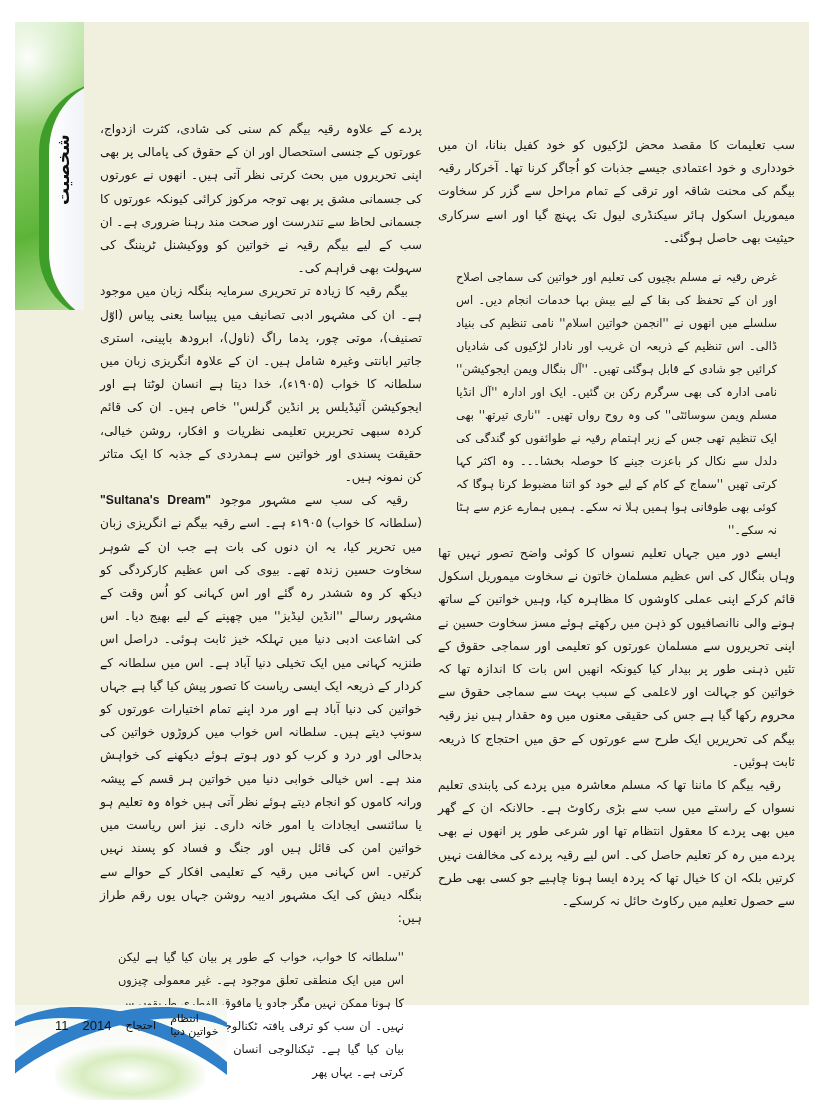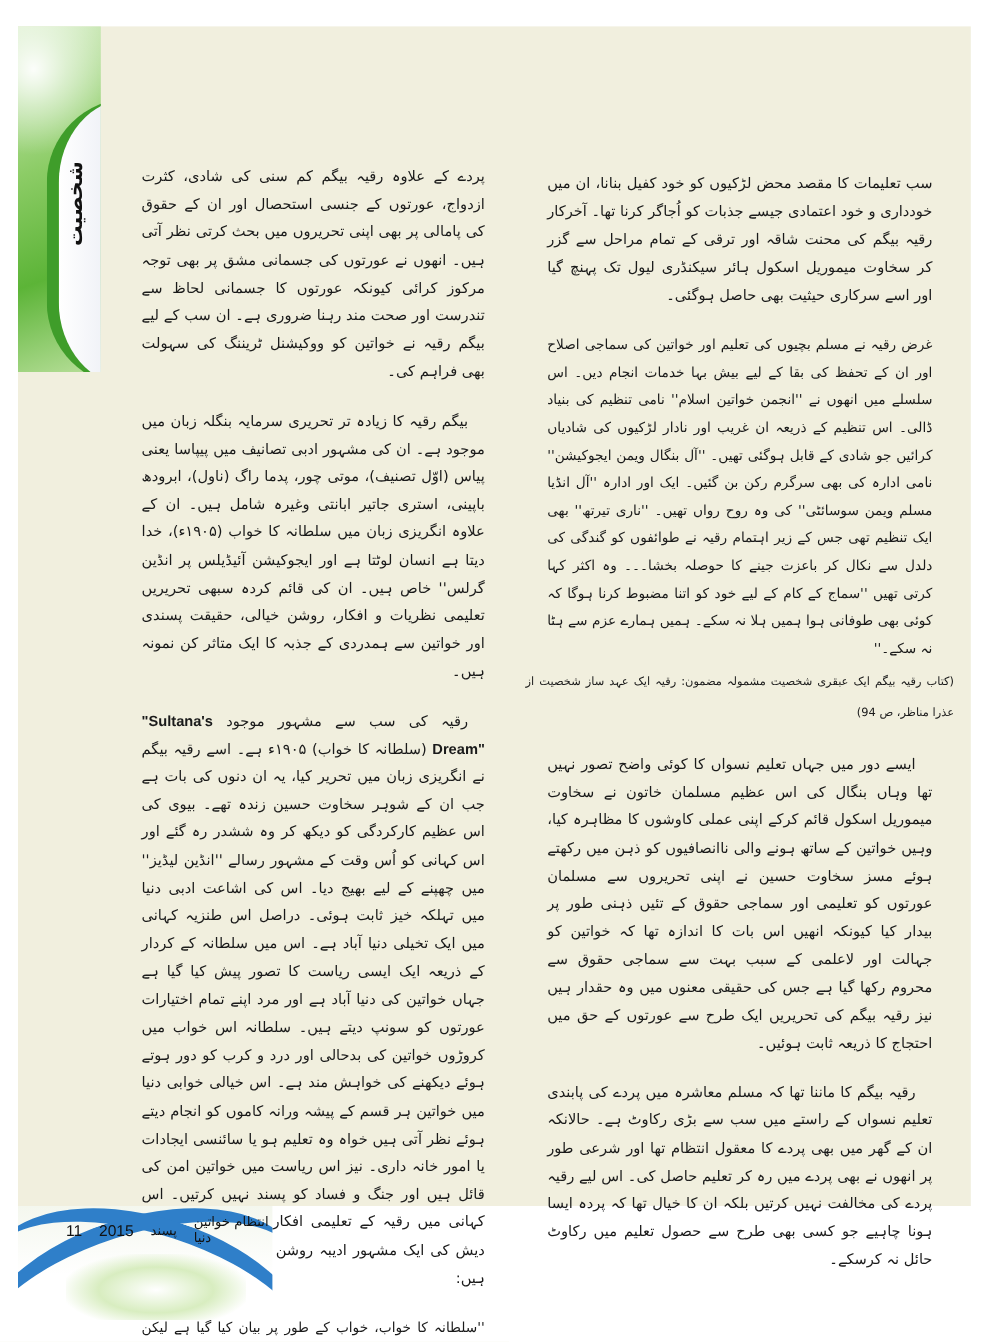--- a/index.html
+++ b/index.html
@@ -28,26 +28,26 @@
     position: absolute; left: 52px; top: 125px; width: 22px; height: 90px;
     writing-mode: vertical-rl; transform: rotate(180deg);
     font-family: "DejaVu Sans", sans-serif; font-weight: bold; font-size: 17px; color: #111;
     display: flex; align-items: center; justify-content: center; letter-spacing: 1px;
   }
 
   .column {
     position: absolute; direction: rtl; text-align: justify;
     font-family: "DejaVu Sans", sans-serif; font-size: 12.2px; line-height: 23.2px; color: #1a1a1a;
   }
-  .col-right { left: 438px; top: 124px; width: 357px; }
+  .col-right { left: 438px; top: 134px; width: 357px; }
   .col-left  { left: 100px; top: 118px; width: 322px; }
 
-  .column p { margin: 18px; text-indent: 14px; }
+  .column p { margin: 0; text-indent: 14px; }
   .column p.no-indent { text-indent: 0; }
-  .column .quote { margin: 0 18px 0 18px; font-size: 11.4px; line-height: 23px; }
+  .column .quote { margin: 16px 18px 0 18px; font-size: 11.4px; line-height: 23px; }
   .column .citation { margin: 4px 0 0 0; font-size: 9.5px; line-height: 26px; }
   .column .eng { font-family: "Liberation Sans", sans-serif; font-weight: bold; direction: ltr; unicode-bidi: embed; }
 
   .footer-art {
     position: absolute; left: 15px; top: 1005px; width: 212px; height: 95px; overflow: hidden;
     background: linear-gradient(180deg, #f4f7ee 0%, #ffffff 60%);
   }
   .footer-art .arc1 {
     position: absolute; left: -40px; top: 10px; width: 280px; height: 140px;
     border-top: 14px solid #2f7fc9; border-radius: 50%; transform: rotate(-18deg);
@@ -75,21 +75,20 @@
 
 <div class="left-strip">
   <div class="rays"></div>
   <div class="swoosh"></div>
 </div>
 <div class="vertical-title">شخصیت</div>
 
 <div class="column col-right">
   <p class="no-indent">سب تعلیمات کا مقصد محض لڑکیوں کو خود کفیل بنانا، ان میں خودداری و خود اعتمادی جیسے جذبات کو اُجاگر کرنا تھا۔ آخرکار رقیہ بیگم کی محنت شاقہ اور ترقی کے تمام مراحل سے گزر کر سخاوت میموریل اسکول ہائر سیکنڈری لیول تک پہنچ گیا اور اسے سرکاری حیثیت بھی حاصل ہوگئی۔</p>
   <div class="quote">غرض رقیہ نے مسلم بچیوں کی تعلیم اور خواتین کی سماجی اصلاح اور ان کے تحفظ کی بقا کے لیے بیش بہا خدمات انجام دیں۔ اس سلسلے میں انھوں نے ''انجمن خواتین اسلام'' نامی تنظیم کی بنیاد ڈالی۔ اس تنظیم کے ذریعہ ان غریب اور نادار لڑکیوں کی شادیاں کرائیں جو شادی کے قابل ہوگئی تھیں۔ ''آل بنگال ویمن ایجوکیشن'' نامی ادارہ کی بھی سرگرم رکن بن گئیں۔ ایک اور ادارہ ''آل انڈیا مسلم ویمن سوسائٹی'' کی وہ روح رواں تھیں۔ ''ناری تیرتھ'' بھی ایک تنظیم تھی جس کے زیر اہتمام رقیہ نے طوائفوں کو گندگی کی دلدل سے نکال کر باعزت جینے کا حوصلہ بخشا۔۔۔ وہ اکثر کہا کرتی تھیں ''سماج کے کام کے لیے خود کو اتنا مضبوط کرنا ہوگا کہ کوئی بھی طوفانی ہوا ہمیں ہلا نہ سکے۔ ہمیں ہمارے عزم سے ہٹا نہ سکے۔''</div>
-  <div class="citation">(کتاب رقیہ بیگم ایک عبقری شخصیت مشمولہ مضمون: رقیہ ایک عہد ساز شخصیت از عذرا مناظر، ص 94)</div>
   <p>ایسے دور میں جہاں تعلیم نسواں کا کوئی واضح تصور نہیں تھا وہاں بنگال کی اس عظیم مسلمان خاتون نے سخاوت میموریل اسکول قائم کرکے اپنی عملی کاوشوں کا مظاہرہ کیا، وہیں خواتین کے ساتھ ہونے والی ناانصافیوں کو ذہن میں رکھتے ہوئے مسز سخاوت حسین نے اپنی تحریروں سے مسلمان عورتوں کو تعلیمی اور سماجی حقوق کے تئیں ذہنی طور پر بیدار کیا کیونکہ انھیں اس بات کا اندازہ تھا کہ خواتین کو جہالت اور لاعلمی کے سبب بہت سے سماجی حقوق سے محروم رکھا گیا ہے جس کی حقیقی معنوں میں وہ حقدار ہیں نیز رقیہ بیگم کی تحریریں ایک طرح سے عورتوں کے حق میں احتجاج کا ذریعہ ثابت ہوئیں۔</p>
   <p>رقیہ بیگم کا ماننا تھا کہ مسلم معاشرہ میں پردے کی پابندی تعلیم نسواں کے راستے میں سب سے بڑی رکاوٹ ہے۔ حالانکہ ان کے گھر میں بھی پردے کا معقول انتظام تھا اور شرعی طور پر انھوں نے بھی پردے میں رہ کر تعلیم حاصل کی۔ اس لیے رقیہ پردے کی مخالفت نہیں کرتیں بلکہ ان کا خیال تھا کہ پردہ ایسا ہونا چاہیے جو کسی بھی طرح سے حصول تعلیم میں رکاوٹ حائل نہ کرسکے۔</p>
 </div>
 
 <div class="column col-left">
   <p class="no-indent">پردے کے علاوہ رقیہ بیگم کم سنی کی شادی، کثرت ازدواج، عورتوں کے جنسی استحصال اور ان کے حقوق کی پامالی پر بھی اپنی تحریروں میں بحث کرتی نظر آتی ہیں۔ انھوں نے عورتوں کی جسمانی مشق پر بھی توجہ مرکوز کرائی کیونکہ عورتوں کا جسمانی لحاظ سے تندرست اور صحت مند رہنا ضروری ہے۔ ان سب کے لیے بیگم رقیہ نے خواتین کو ووکیشنل ٹریننگ کی سہولت بھی فراہم کی۔</p>
   <p>بیگم رقیہ کا زیادہ تر تحریری سرمایہ بنگلہ زبان میں موجود ہے۔ ان کی مشہور ادبی تصانیف میں پیپاسا یعنی پیاس (اوّل تصنیف)، موتی چور، پدما راگ (ناول)، ابرودھ باپینی، استری جاتیر ابانتی وغیرہ شامل ہیں۔ ان کے علاوہ انگریزی زبان میں سلطانہ کا خواب (۱۹۰۵ء)، خدا دیتا ہے انسان لوٹتا ہے اور ایجوکیشن آئیڈیلس پر انڈین گرلس'' خاص ہیں۔ ان کی قائم کردہ سبھی تحریریں تعلیمی نظریات و افکار، روشن خیالی، حقیقت پسندی اور خواتین سے ہمدردی کے جذبہ کا ایک متاثر کن نمونہ ہیں۔</p>
   <p>
     <span>رقیہ کی سب سے مشہور موجود</span>
     <span class="eng">"Sultana's Dream"</span>
@@ -98,16 +97,16 @@
   <div class="quote">''سلطانہ کا خواب، خواب کے طور پر بیان کیا گیا ہے لیکن اس میں ایک منطقی تعلق موجود ہے۔ غیر معمولی چیزوں کا ہونا ممکن نہیں مگر جادو یا مافوق الفطری طریقوں سے نہیں۔ ان سب کو ترقی یافتہ ٹکنالوجی کی اصطلاحوں میں بیان کیا گیا ہے۔ ٹیکنالوجی انسان کی ضرورتوں کو پورا کرتی ہے۔ یہاں پھر</div>
 </div>
 
 <div class="footer-art">
   <div class="arc1"></div>
   <div class="arc2"></div>
   <div class="glow"></div>
 </div>
 <div class="footer-bar">
   <span class="urdu">انتظام خواتین دنیا</span>
-  <span class="urdu">پسند</span>
-  <span class="num">2015</span>
+  <span class="urdu">احتجاج</span>
+  <span class="num">2014</span>
   <span class="num">11</span>
 </div>
 
 </body></html>

